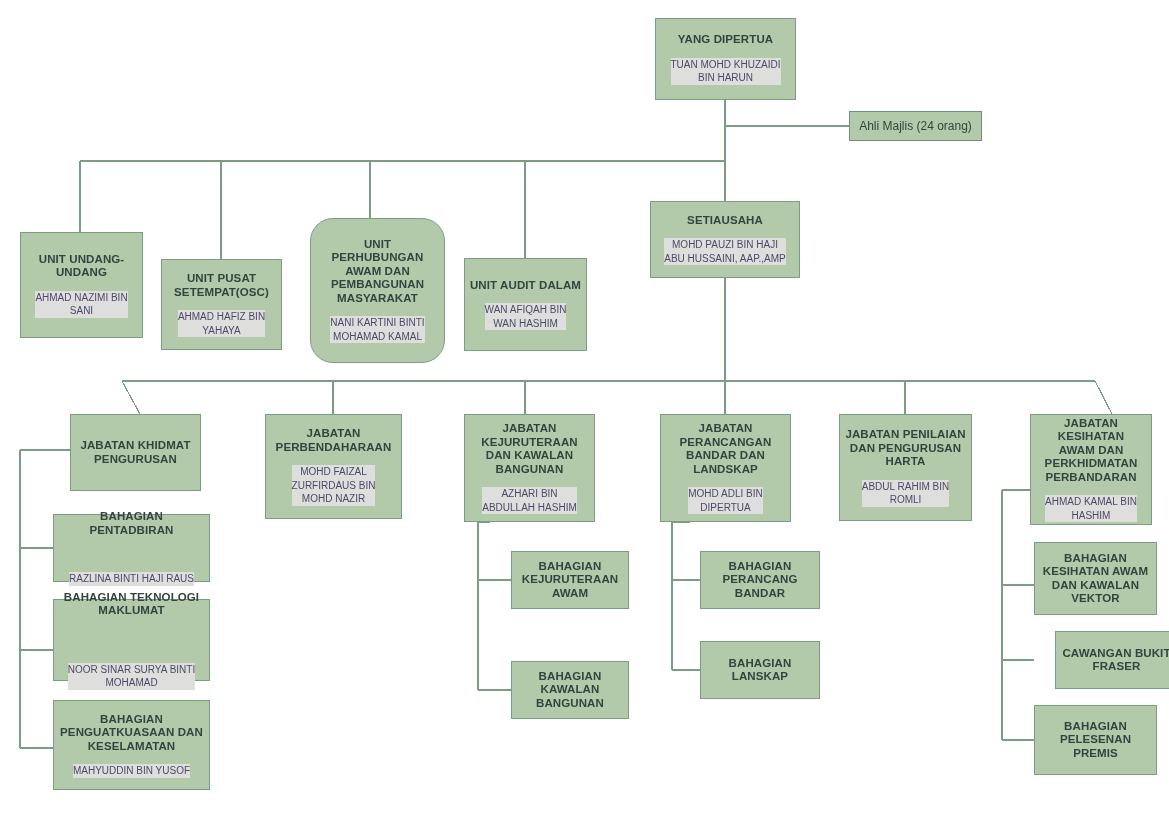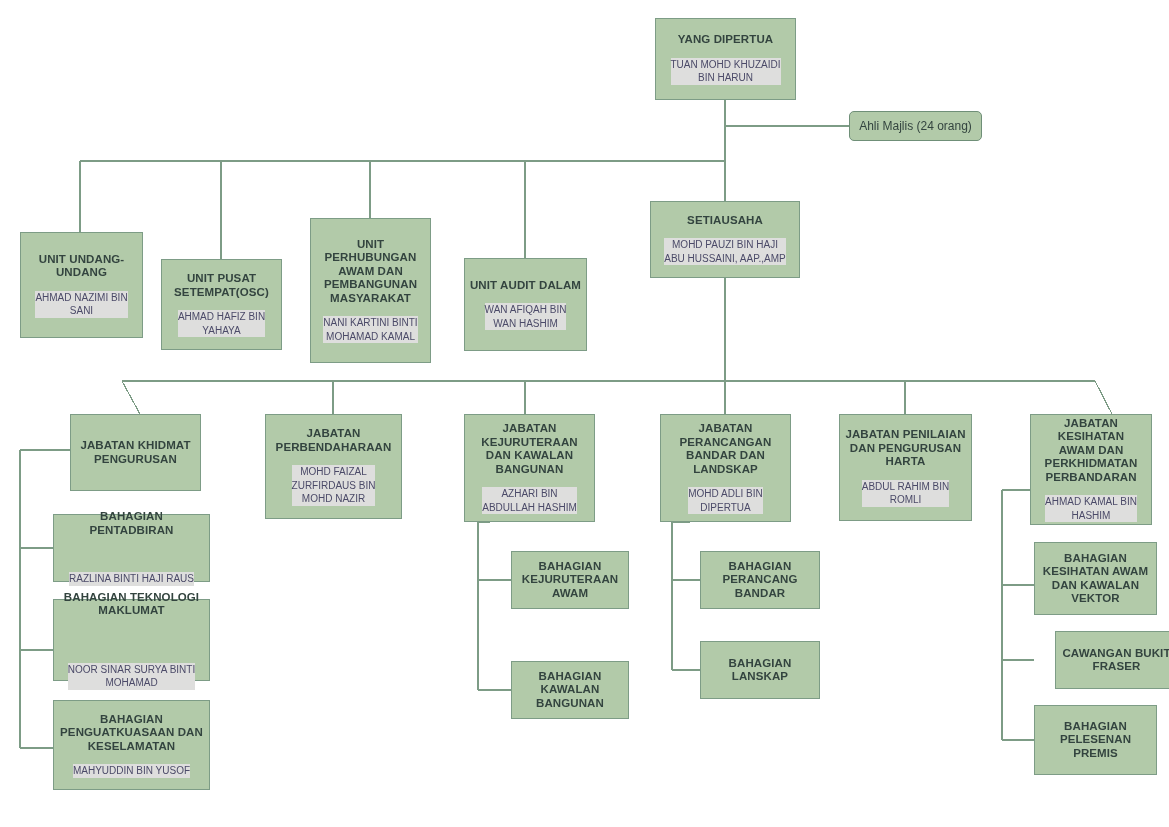--- a/index.html
+++ b/index.html
@@ -39,21 +39,21 @@
     line-height:13.5px;
     margin-top:11px;
     background:#dededd;
     white-space:pre-line;
   }
   .pill{
     position:absolute;
     box-sizing:border-box;
     background:#b2caa9;
     border:1px solid #6f8f78;
-    border-radius:5px;
+    border-radius:0;
     display:flex;align-items:center;justify-content:center;
     color:#33443f;
     font-size:12px;
     font-weight:normal;
     text-align:right;
   }
 </style>
 </head>
 <body>
 
@@ -131,21 +131,21 @@
 SANI</div>
   </div>
 
   <div class="node" style="left:161px;top:259px;width:121px;height:91px;">
     <div class="title">UNIT PUSAT
 SETEMPAT(OSC)</div>
     <div class="person">AHMAD HAFIZ BIN
 YAHAYA</div>
   </div>
 
-  <div class="node" style="left:310px;top:218px;width:121px;height:145px;">
+  <div class="node" style="left:310px;top:218px;width:135px;height:145px;border-radius:23px;">
     <div class="title">UNIT
 PERHUBUNGAN
 AWAM DAN
 PEMBANGUNAN
 MASYARAKAT</div>
     <div class="person">NANI KARTINI BINTI
 MOHAMAD KAMAL</div>
   </div>
 
   <div class="node" style="left:464px;top:258px;width:123px;height:93px;">

